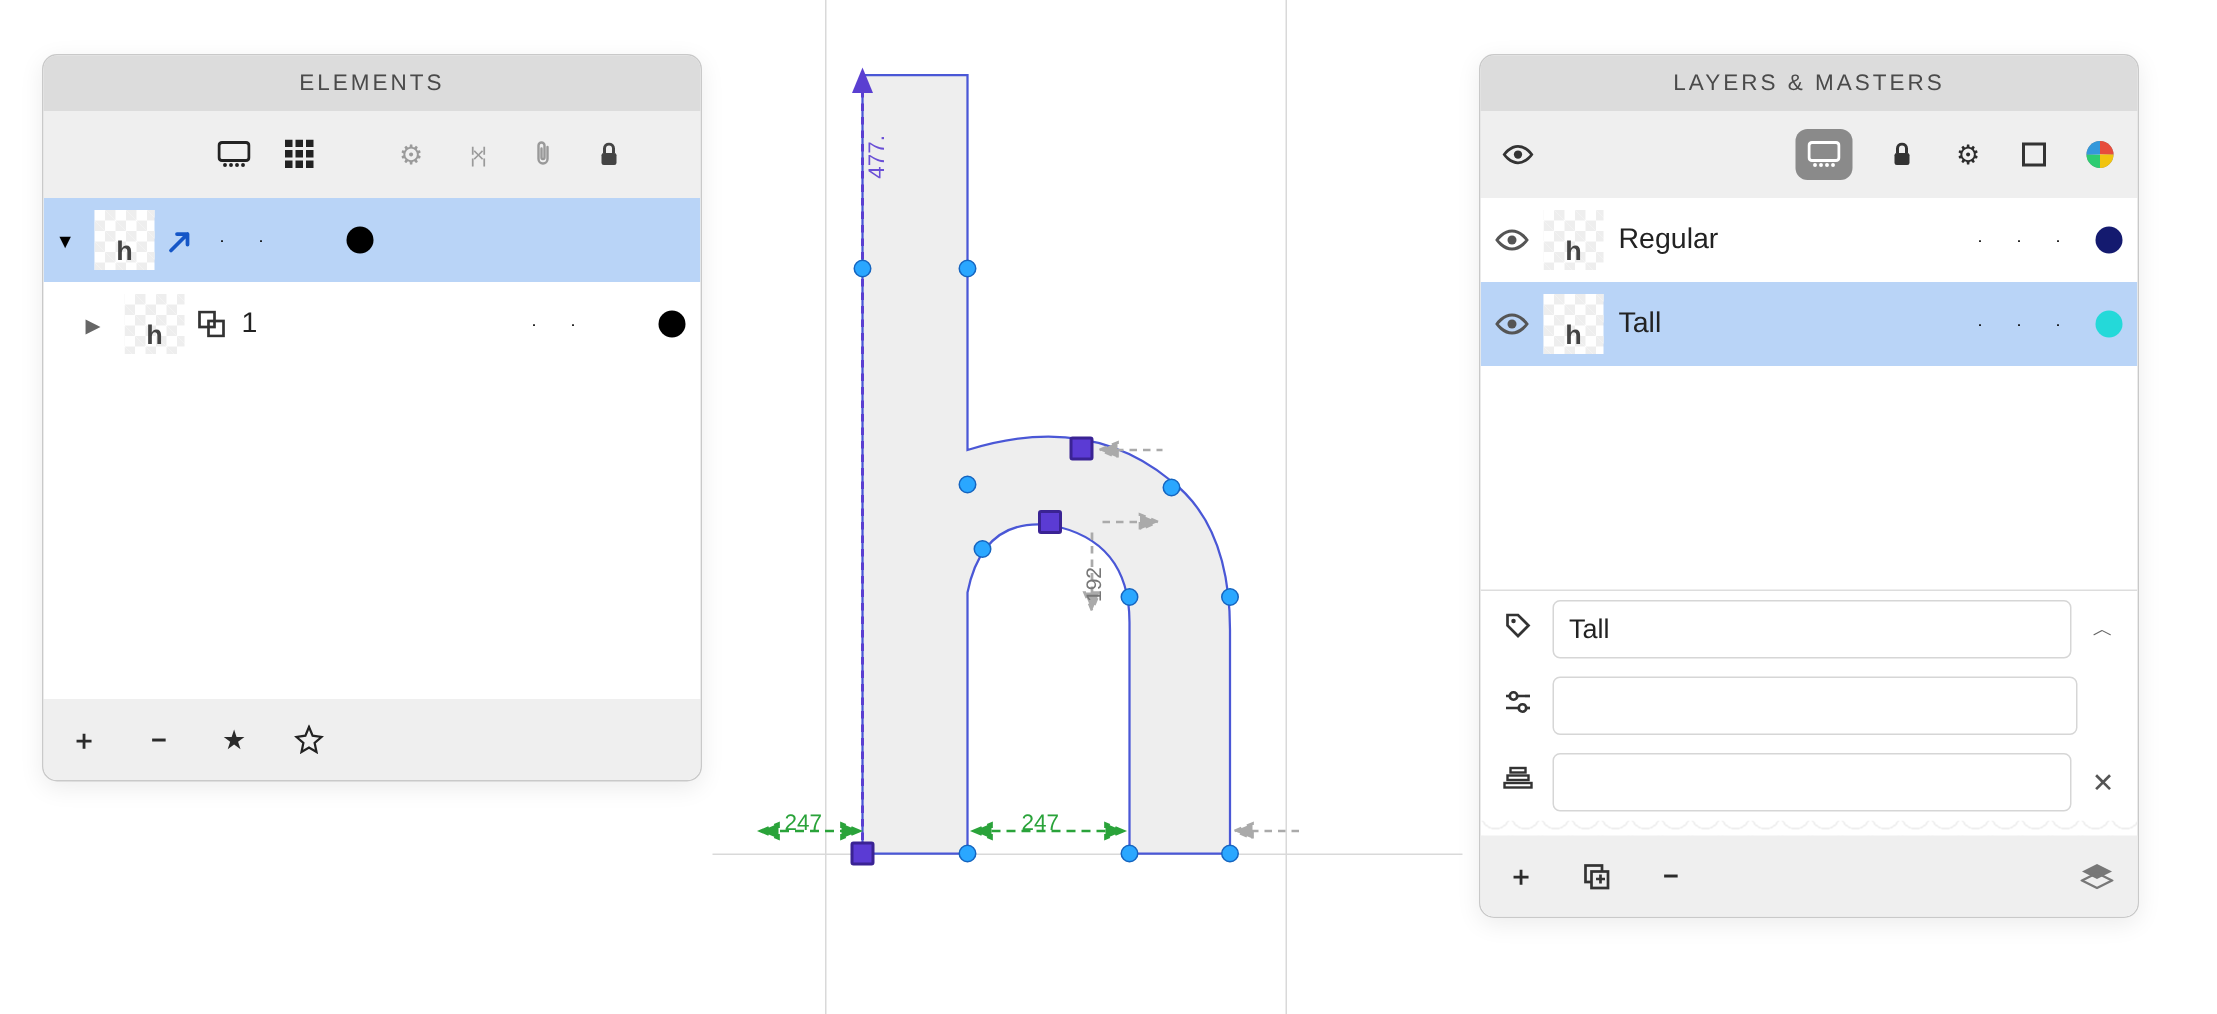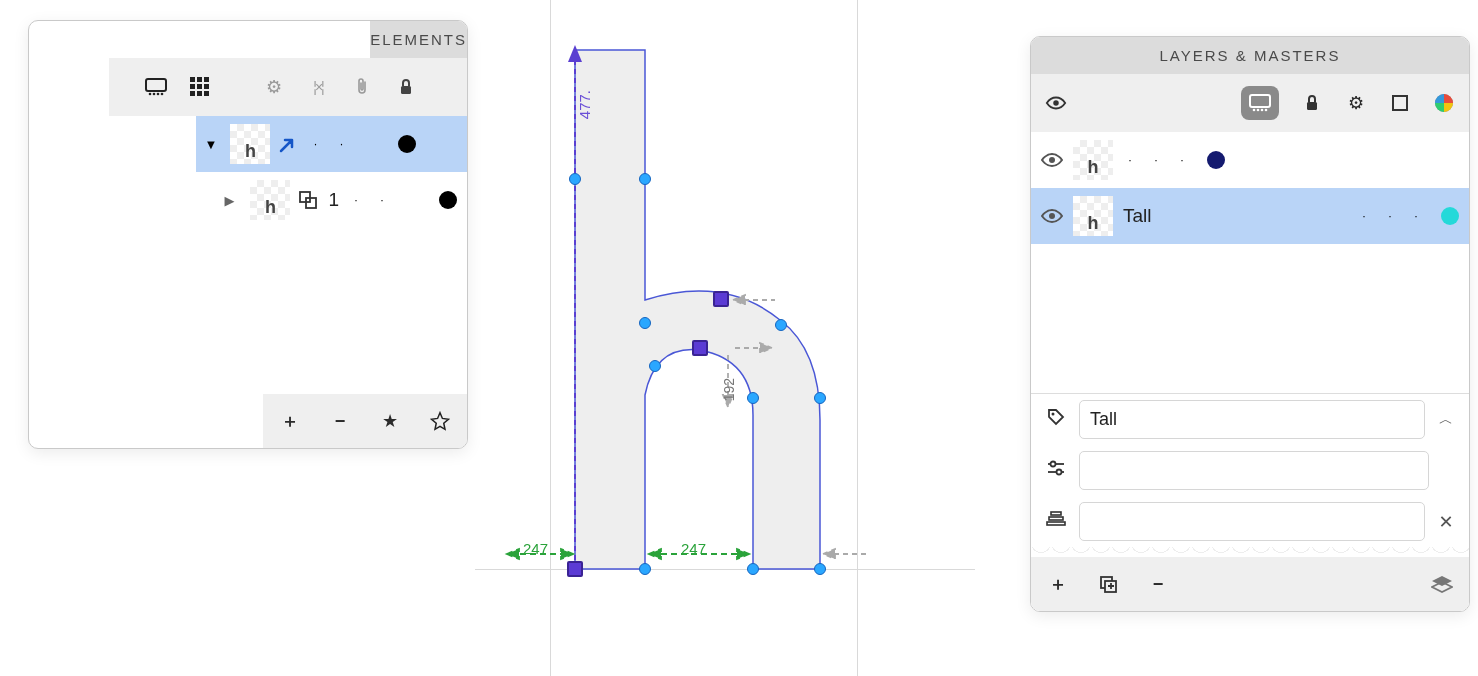--- a/index.html
+++ b/index.html
@@ -151,21 +151,21 @@
   }
   .meas-label {
     position:absolute; font-size:15px; color:#2aa33a; font-weight:500;
   }
   .meas-label.purple { color:#6a4fd6; writing-mode: vertical-rl; transform: rotate(180deg);}
   .meas-label.gray { color:#777; writing-mode: vertical-rl; transform: rotate(180deg); font-size:14px;}
 </style>
 </head>
 <body>
 
-<div class="panel" style="left:28px; top:20px; width:440px; height:429px;align-items:flex-end;">
+<div class="panel" style="left:28px; top:36px; width:440px; height:485px;">
   <div class="panel-title">ELEMENTS</div>
   <div class="panel-toolbar">
     <div class="toolbar-spacer"></div>
     <div class="icon-btn">
       <svg width="22" height="18" viewBox="0 0 22 18">
           <rect x="1" y="1" width="20" height="12" rx="2" fill="none" stroke="#222" stroke-width="2"></rect>
           <circle cx="5" cy="16" r="1.3" fill="#222"></circle>
           <circle cx="9" cy="16" r="1.3" fill="#222"></circle>
           <circle cx="13" cy="16" r="1.3" fill="#222"></circle>
           <circle cx="17" cy="16" r="1.3" fill="#222"></circle>
@@ -305,21 +305,21 @@
   <div class="node" style="left:170px; top:569px;"></div>
   <div class="node" style="left:278px; top:569px;"></div>
   <div class="node" style="left:345px; top:569px;"></div>
 
   <span class="meas-label" style="left:48px; top:540px;">247</span>
   <span class="meas-label" style="left:206px; top:540px;">247</span>
   <span class="meas-label purple" style="left:101px; top:90px;">477.</span>
   <span class="meas-label gray" style="left:246px; top:378px;">192</span>
 </div>
 
-<div class="panel" style="left:986px; top:36px; width:440px; height:576px;margin-left:44px;">
+<div class="panel" style="left:986px; top:36px; width:440px; height:576px;">
   <div class="panel-title">LAYERS &amp; MASTERS</div>
   <div class="panel-toolbar">
     <div class="icon-btn">
       <svg width="24" height="16" viewBox="0 0 24 16">
           <path d="M12 2C6 2 2 8 2 8s4 6 10 6 10-6 10-6-4-6-10-6z" fill="none" stroke="#333" stroke-width="2"></path>
           <circle cx="12" cy="8" r="3" fill="#333"></circle>
         </svg>
     </div>
     <div class="toolbar-spacer"></div>
     <div class="icon-btn boxed">
@@ -364,20 +364,21 @@
     <div class="row">
       <span class="icon-btn" style="width:26px;">
         <svg width="24" height="16" viewBox="0 0 24 16">
             <path d="M12 2C6 2 2 8 2 8s4 6 10 6 10-6 10-6-4-6-10-6z" fill="none" stroke="#555" stroke-width="2"></path>
             <circle cx="12" cy="8" r="3" fill="#555"></circle>
           </svg>
       </span>
       <div class="thumb">
           <span>h</span>
         </div>
+      <span class="name">Regular</span>
       <span class="dot">·</span>
       <span class="dot">·</span>
       <span class="dot" style="margin-right:8px;">·</span>
       <span class="chip chip-navy"></span>
     </div>
     <div class="row selected">
       <span class="icon-btn" style="width:26px;">
         <svg width="24" height="16" viewBox="0 0 24 16">
             <path d="M12 2C6 2 2 8 2 8s4 6 10 6 10-6 10-6-4-6-10-6z" fill="none" stroke="#555" stroke-width="2"></path>
             <circle cx="12" cy="8" r="3" fill="#555"></circle>

